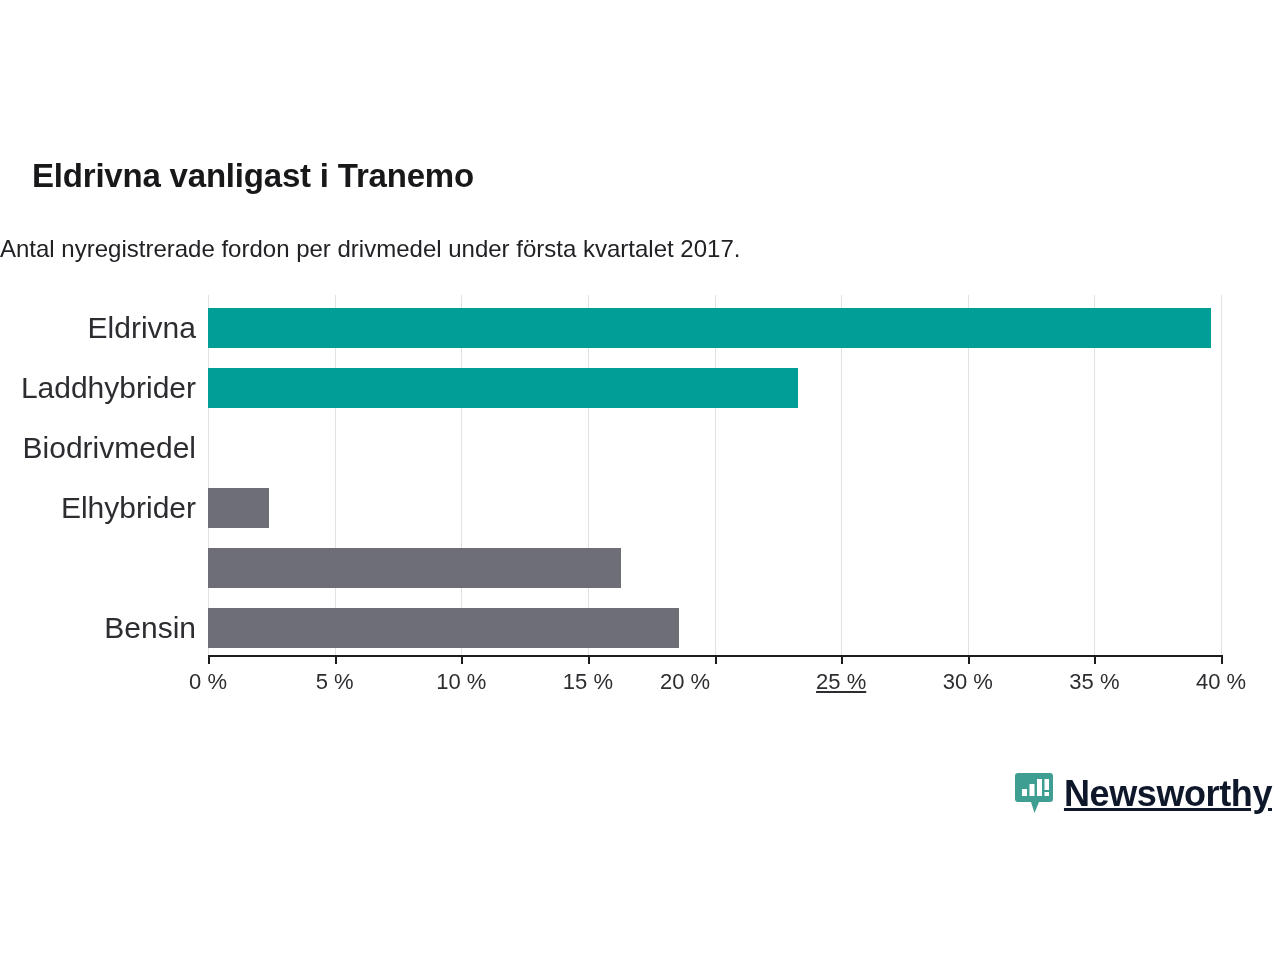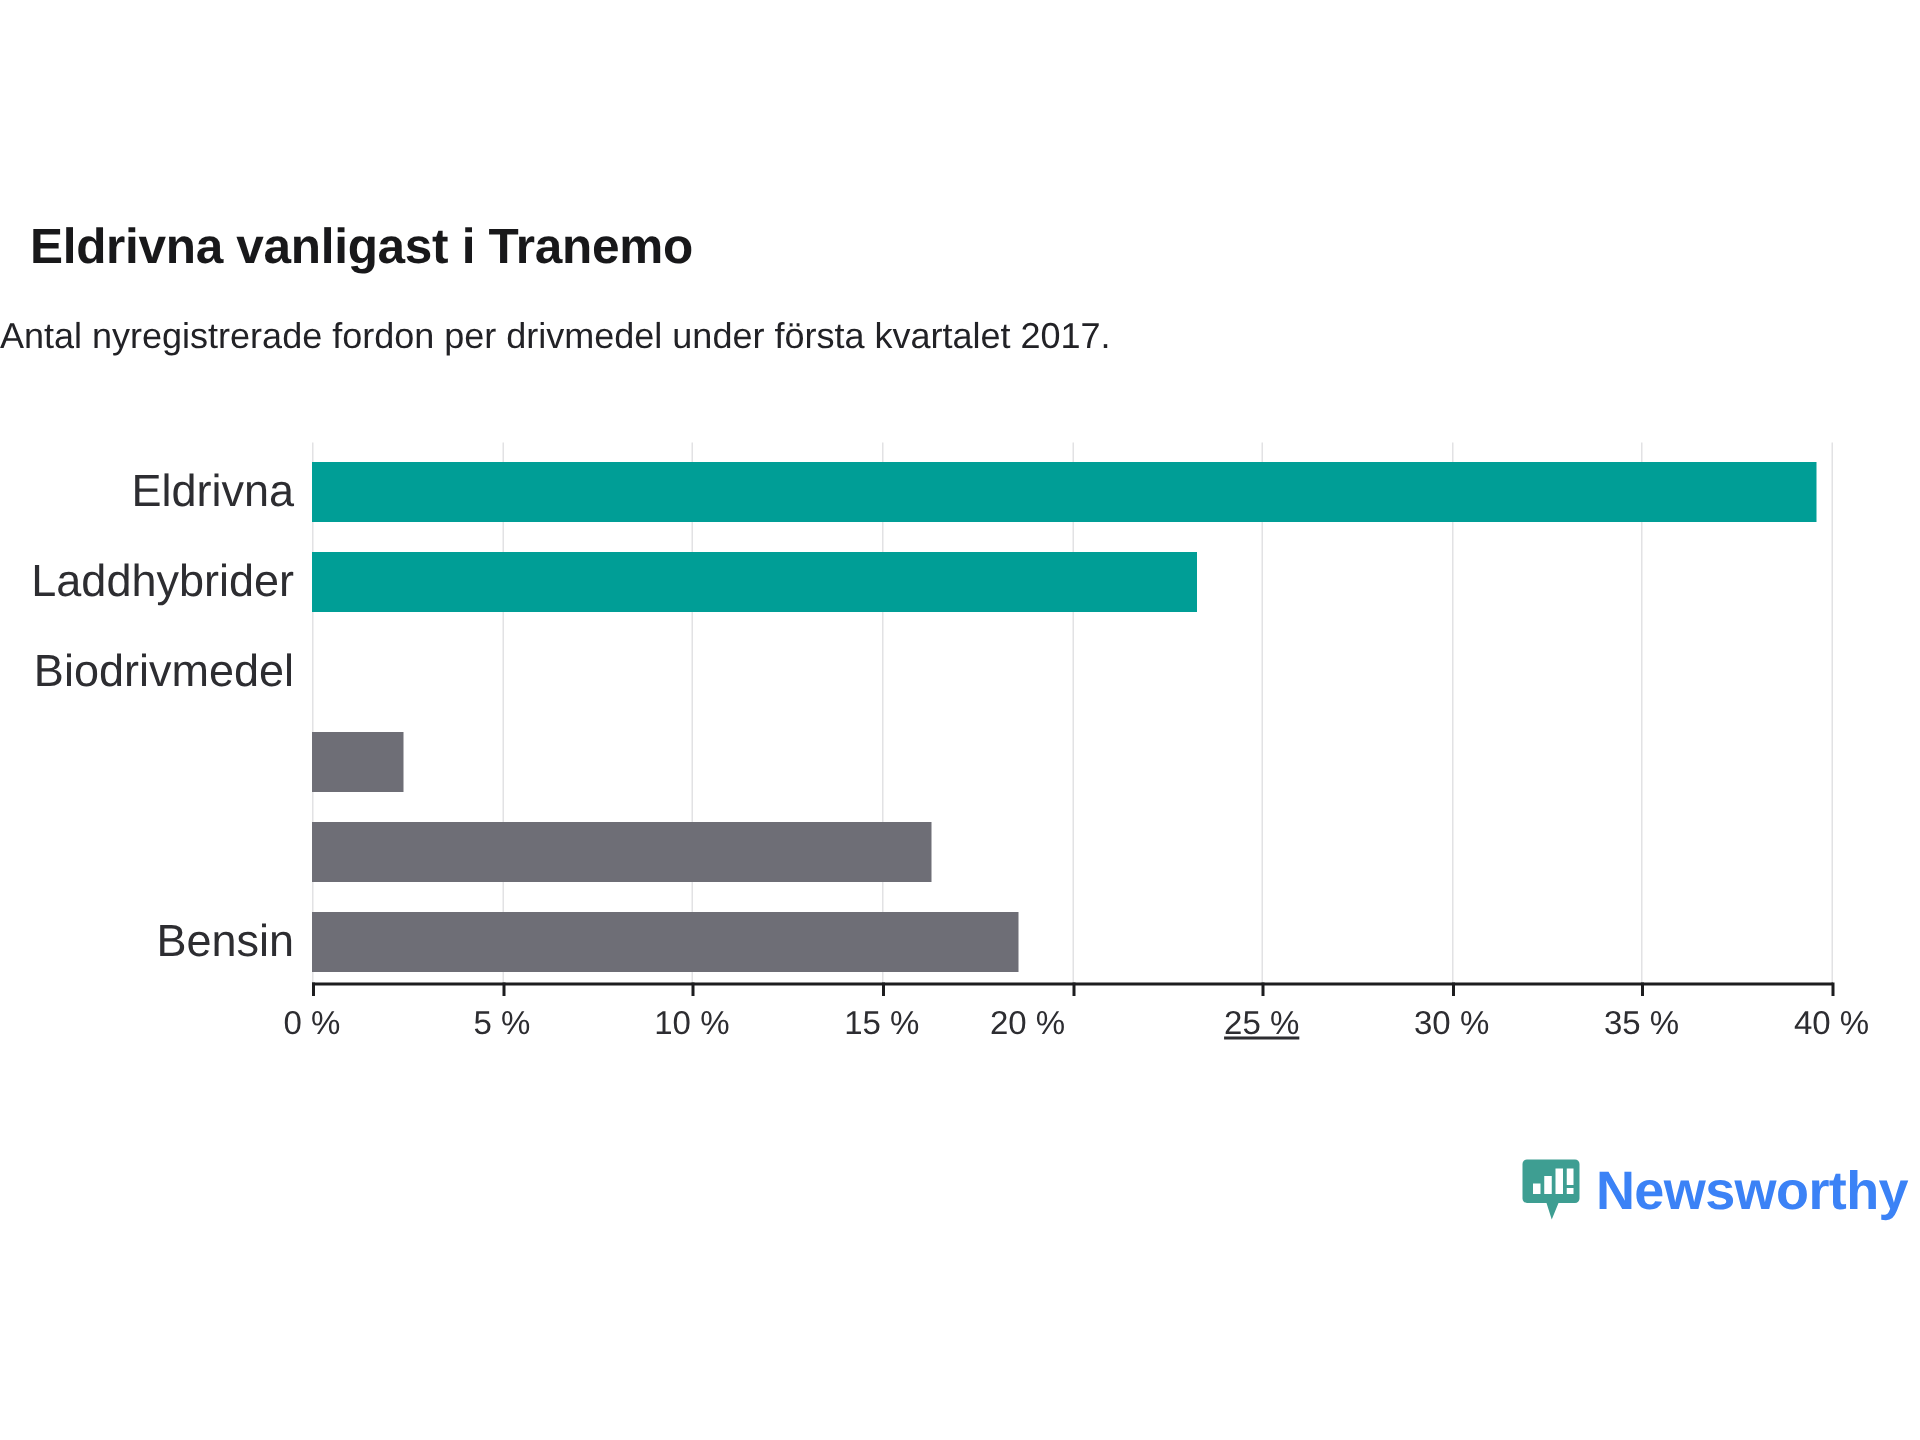--- a/index.html
+++ b/index.html
@@ -22,21 +22,21 @@
     left: 0;
     top: 140px;
     width: 1280px;
   }
   #chart-title {
     font-size: 33px;
     font-weight: bold;
     color: #18181a;
     line-height: 40px;
     letter-spacing: -0.2px;
-    margin: 4px;
+    margin: 16px;
     padding: 0 0 0 16px;
   }
   #chart-subtitle {
     font-size: 24px;
     font-weight: normal;
     color: #222226;
     line-height: 32px;
     margin: 0;
     padding: 21px 0 0 0;
   }
@@ -135,38 +135,40 @@
     gap: 10px;
   }
   #logo-mark {
     width: 40px;
     height: 44px;
     display: block;
   }
   #logo-wordmark {
     font-size: 36px;
     font-weight: bold;
-    color: #3b82f6;
+    color: #0f172a;
     letter-spacing: -0.4px;
     line-height: 40px;
+    text-decoration: underline;
   }
 </style>
 </head>
 <body>
 
 <div id="chart-header">
   <h1 id="chart-title">Eldrivna vanligast i Tranemo</h1>
   <p id="chart-subtitle">Antal nyregistrerade fordon per drivmedel under första kvartalet 2017.</p>
 </div>
 
 <div id="plot-frame">
   <div id="y-axis-labels">
       <div class="y-tick-label" style="top: 20px;">Eldrivna</div>
       <div class="y-tick-label" style="top: 80px;">Laddhybrider</div>
       <div class="y-tick-label" style="top: 140px;">Biodrivmedel</div>
+      <div class="y-tick-label" style="top: 200px;">Elhybrider</div>
       <div class="y-tick-label" style="top: 320px;">Bensin</div>
     </div>
   <div id="plot-area">
       <div class="gridline first" style="left: 0px;"></div>
       <div class="gridline" style="left: 126.625px;"></div>
       <div class="gridline" style="left: 253.25px;"></div>
       <div class="gridline" style="left: 379.875px;"></div>
       <div class="gridline" style="left: 506.5px;"></div>
       <div class="gridline" style="left: 633.125px;"></div>
       <div class="gridline" style="left: 759.75px;"></div>

